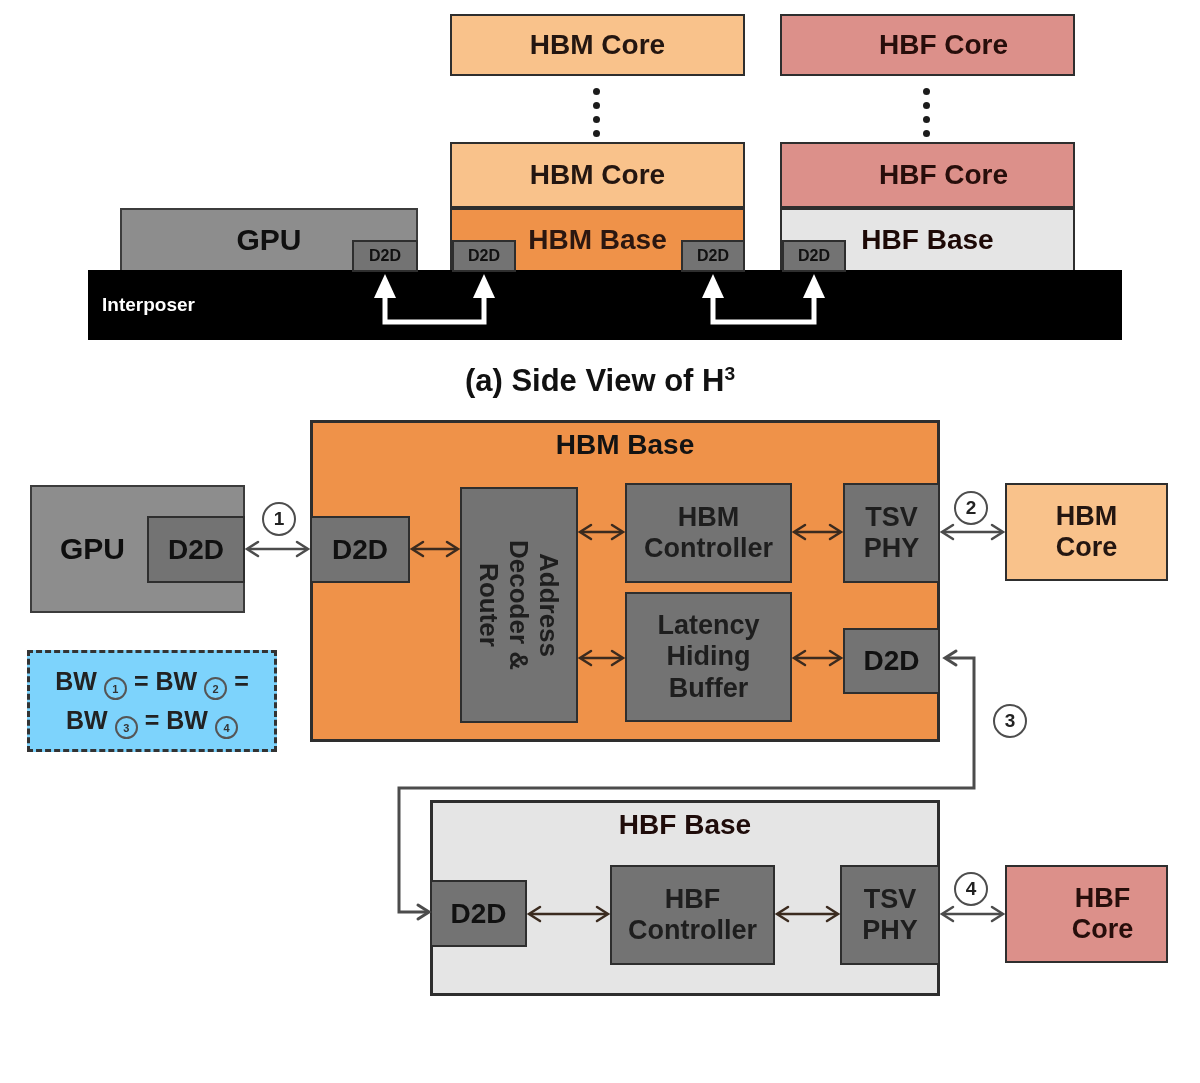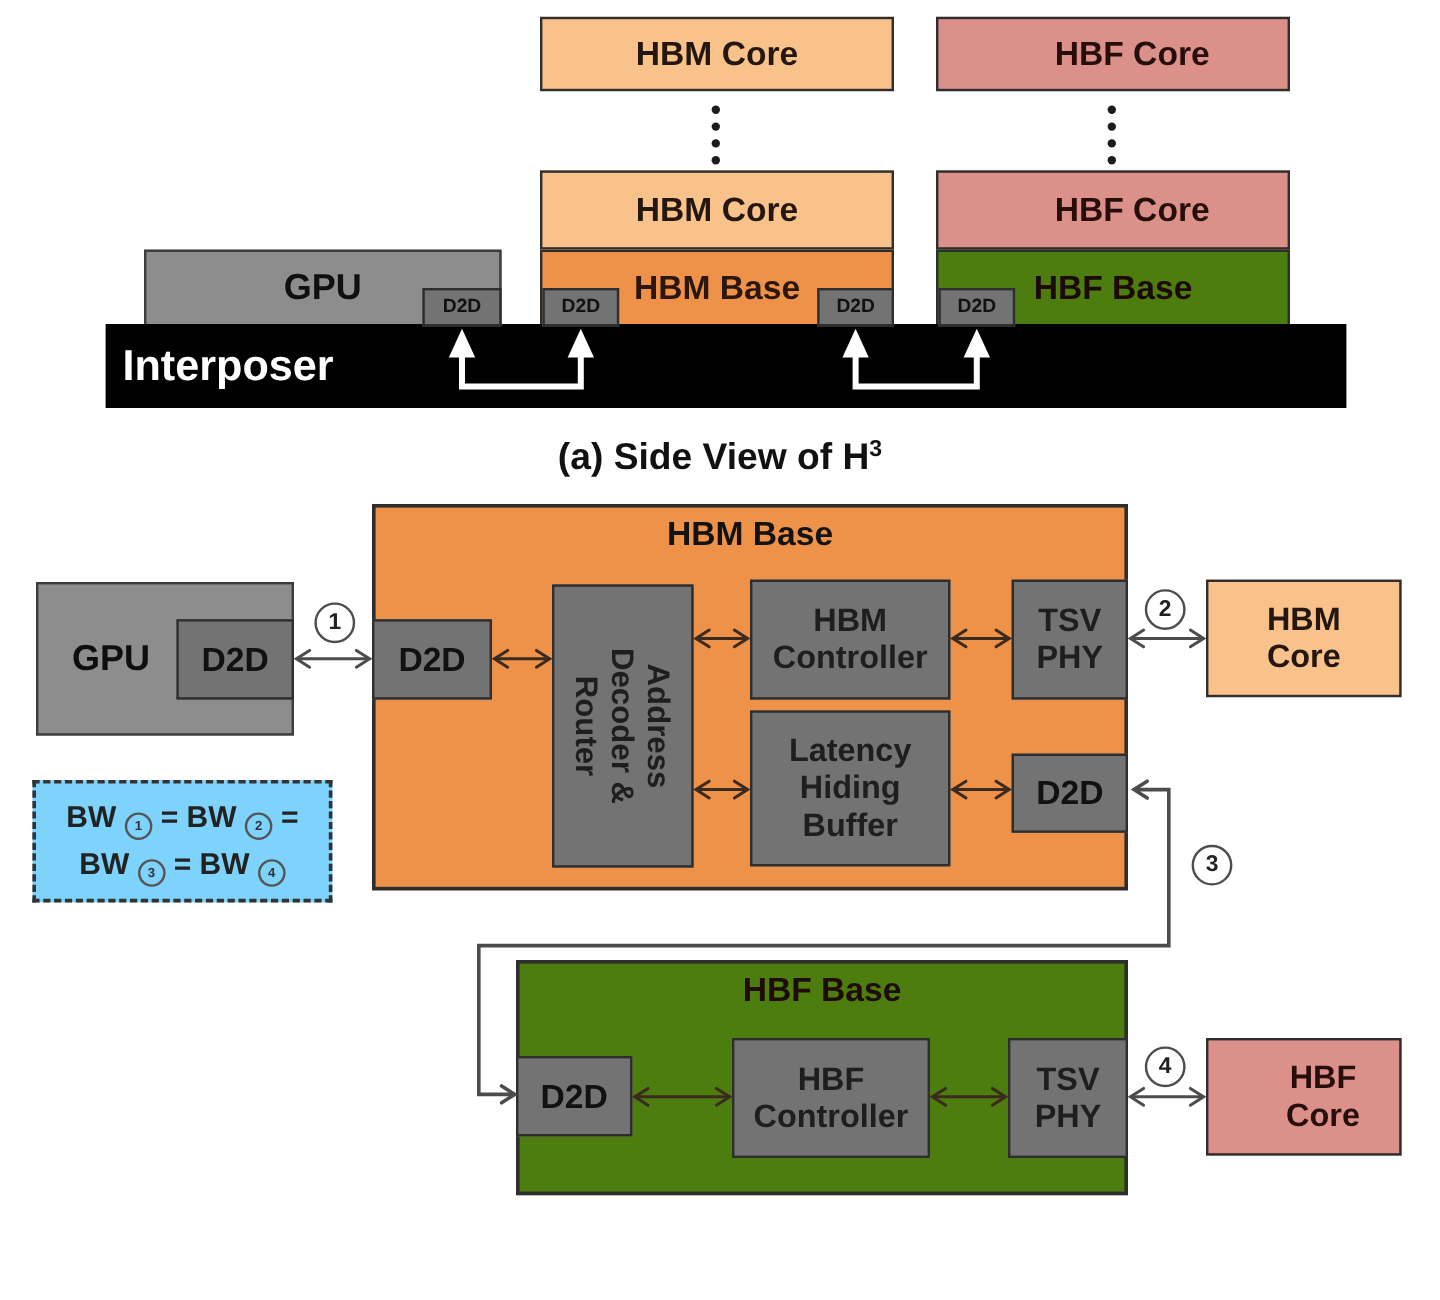--- a/index.html
+++ b/index.html
@@ -7,21 +7,21 @@
     position:relative;width:1200px;height:1083px;background:#ffffff;
     font-family:"Liberation Sans",sans-serif;font-weight:bold;overflow:hidden;
   }
   .box{position:absolute;box-sizing:border-box;border:2px solid #2e2e2e;
        display:flex;align-items:center;justify-content:center;text-align:center;color:#241611;}
   .ml{white-space:pre-line;line-height:1.16;}
   
   .f-hbm-core{background:#F9C28B;}
   .f-hbm-base{background:#EF9249;}
   .f-hbf-core{background:#DC908A;padding-left:32px;}
-  .f-hbf-base{background:#4d7c0f;justify-content:center;}
+  .f-hbf-base{background:#e5e5e5;justify-content:center;}
   .f-gpu{background:#8D8D8D;border-color:#3c3c3c;}
   .f-white{background:#737373;align-items:center;}
   .interposer{position:absolute;background:#000;display:flex;align-items:center;color:#fff;}
   
   .dots{position:absolute;display:flex;flex-direction:column;gap:7px;align-items:center;}
   .dots i{width:7px;height:7px;border-radius:50%;background:#1c1c1c;}
   
   .cnum{position:absolute;width:30px;height:30px;border:2px solid #4d4d4d;border-radius:50%;
         background:#fff;display:flex;align-items:center;justify-content:center;
         font-size:19px;color:#222;z-index:60;}
@@ -76,21 +76,21 @@
     <span>HBF Core</span>
   </div>
   <div class="box f-hbf-base" style="left:780px;top:208px;width:295px;height:64px;font-size:28px;color:#1d0906;">
     <span>HBF Base</span>
   </div>
 
   <div class="box f-gpu" style="left:120px;top:208px;width:298px;height:64px;font-size:30px;color:#101010;">
     <span>GPU</span>
   </div>
 
-  <div class="interposer" style="left:88px;top:270px;width:1020px;height:70px;font-size:36px;padding-left:14px;">
+  <div class="interposer" style="left:88px;top:270px;width:1020px;height:70px;font-size:19px;padding-left:14px;">
     <span>Interposer</span>
   </div>
 
   <div class="box f-white" style="left:352px;top:240px;width:66px;height:32px;font-size:16px;color:#111;z-index:10;">
     <span>D2D</span>
   </div>
   <div class="box f-white" style="left:452px;top:240px;width:64px;height:32px;font-size:16px;color:#111;z-index:10;">
     <span>D2D</span>
   </div>
   <div class="box f-white" style="left:681px;top:240px;width:64px;height:32px;font-size:16px;color:#111;z-index:10;">

